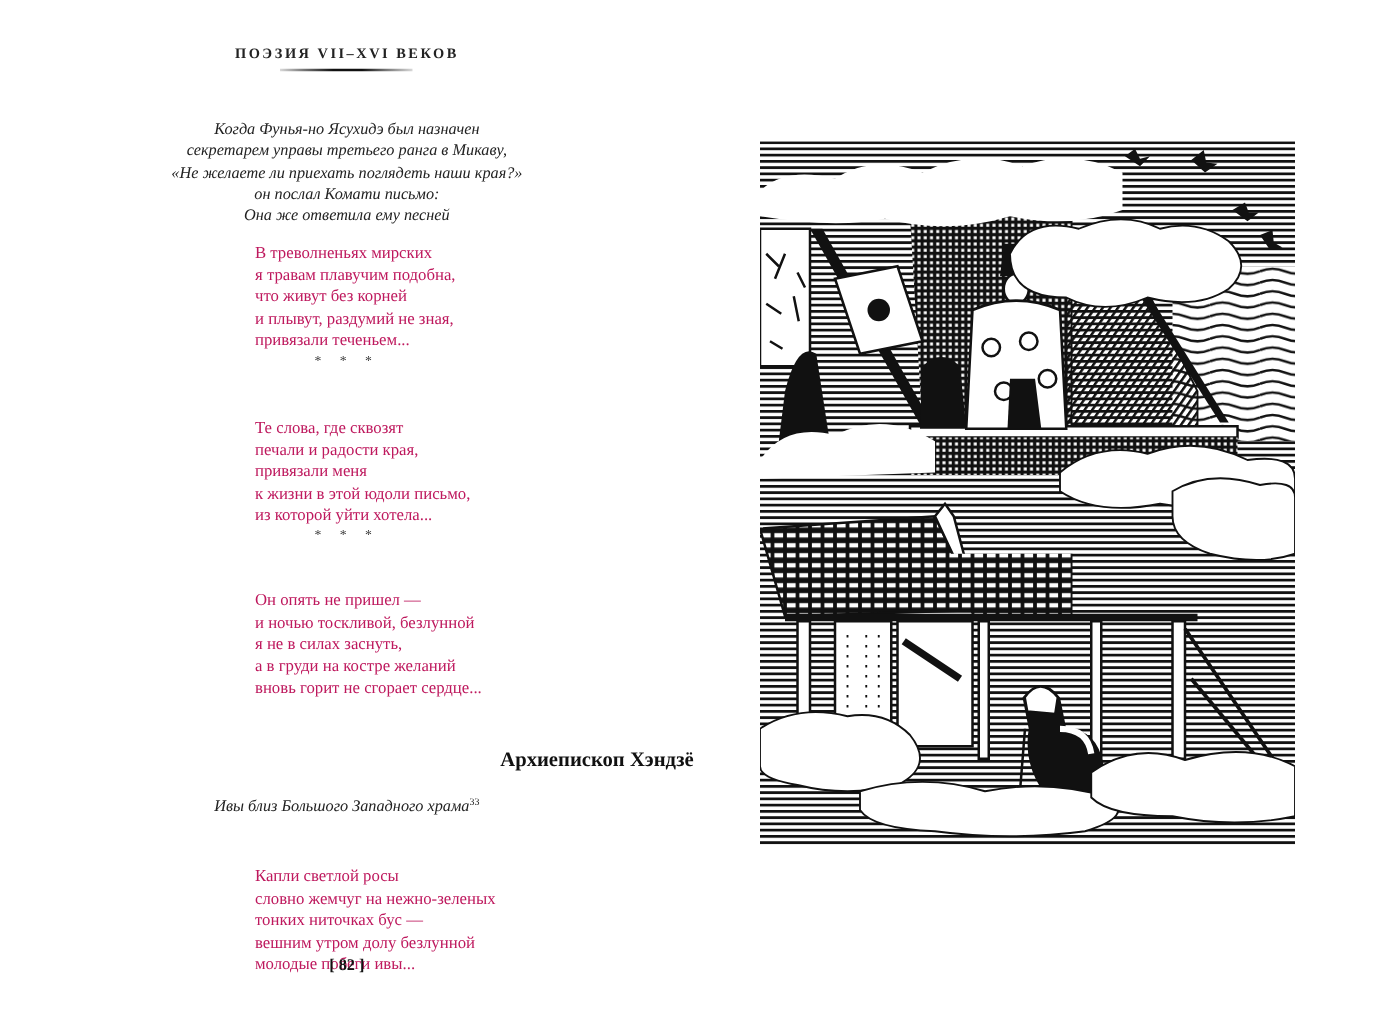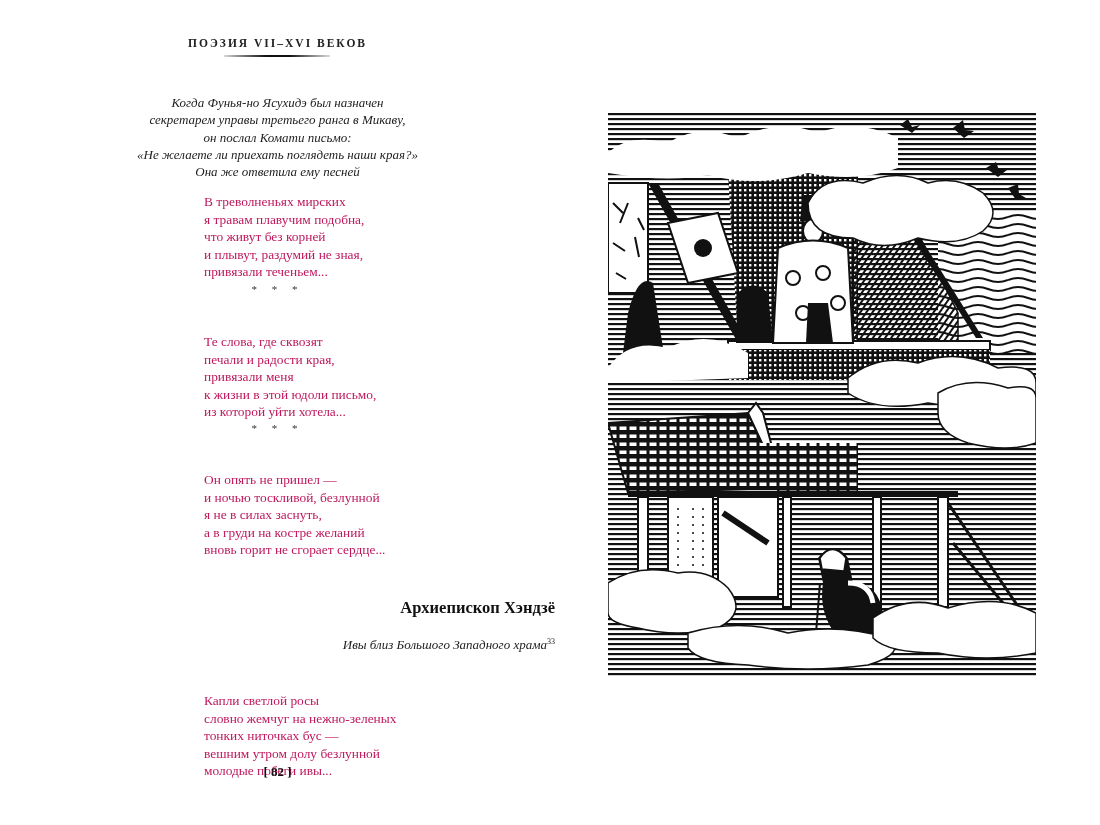--- a/index.html
+++ b/index.html
@@ -8,37 +8,37 @@
   .page-right { position:absolute; left:550px; top:0; width:550px; height:825px; }
   .running-head { position:absolute; left:0; width:555px; top:37px; text-align:center; font-size:11.5px; letter-spacing:2px; font-weight:bold; color:#222; }
   .rule { position:absolute; left:224px; top:55px; width:106px; height:2px;
     background:linear-gradient(to right,#d8d8d8 0%,#777 18%,#111 40%,#111 62%,#777 80%,#d8d8d8 100%); }
   .intro { position:absolute; left:100px; width:355px; top:74px; text-align:center; font-style:italic; font-size:13px; line-height:17.3px; color:#222;margin-top:20px; }
   .intro div { white-space:nowrap; }
   .stanza { position:absolute; left:204px; font-size:13.4px; line-height:17.5px; color:#be185d;margin-top:27px; }
   .stanza div { white-space:nowrap; }
   .stars { position:absolute; left:0; width:555px; text-align:center; font-size:11px; letter-spacing:6px; color:#333; }
   .author { position:absolute; left:0; width:555px; top:598px; text-align:right; font-weight:bold; font-size:16.5px; color:#111; }
-  .poem-title { position:absolute; left:0; width:555px; top:637px; text-align:right; font-style:italic; font-size:13px; color:#222; }
+  .poem-title { position:absolute; left:0; width:555px; top:637px; text-align:center; font-style:italic; font-size:13px; color:#222; }
   .poem-title sup { font-style:normal; font-size:8px; vertical-align:5px; }
   .page-num { position:absolute; left:0; width:555px; top:764px; text-align:center; font-weight:bold; font-size:13px; color:#111; }
   .illus { position:absolute; left:58px; top:113px; width:428px; height:564px; }
 </style>
 </head>
 <body>
 
 <div class="page-left">
   <div class="running-head">ПОЭЗИЯ VII–XVI ВЕКОВ</div>
   <div class="rule"></div>
 
   <div class="intro">
     <div>Когда Фунья-но Ясухидэ был назначен</div>
     <div>секретарем управы третьего ранга в Микаву,</div>
+    <div>«Не желаете ли приехать поглядеть наши края?»</div>
     <div>он послал Комати письмо:</div>
-    <div>«Не желаете ли приехать поглядеть наши края?»</div>
     <div>Она же ответила ему песней</div>
   </div>
 
   <div class="stanza" style="top:166px">
     <div>В треволненьях мирских</div>
     <div>я травам плавучим подобна,</div>
     <div>что живут без корней</div>
     <div>и плывут, раздумий не зная,</div>
     <div>привязали теченьем...</div>
   </div>

